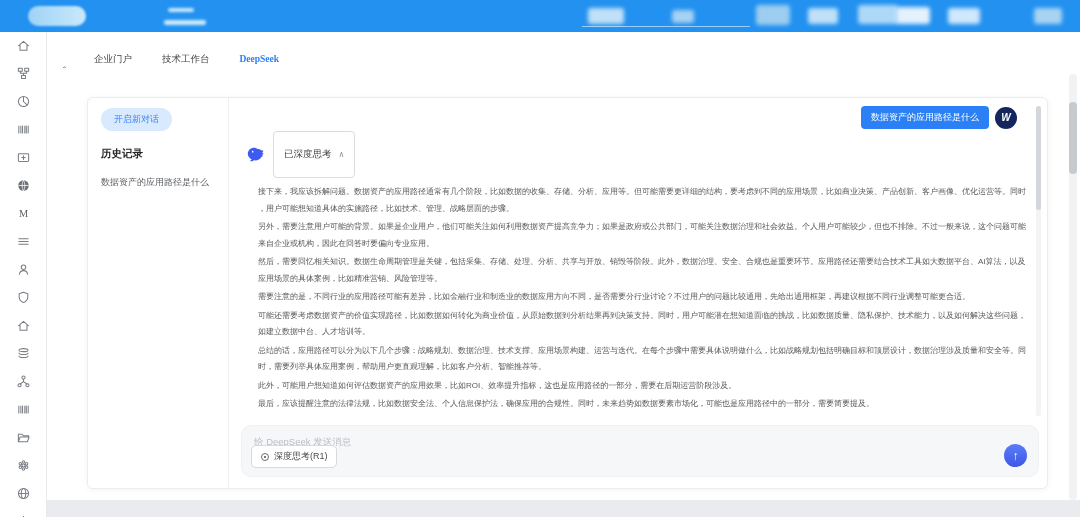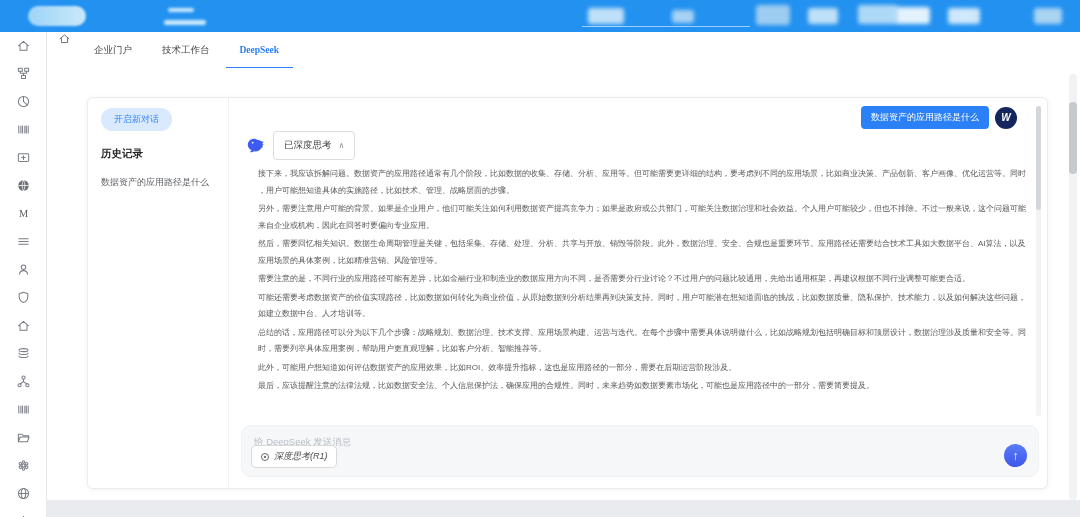--- a/index.html
+++ b/index.html
@@ -18,21 +18,21 @@
 
   
   .siderail { position:absolute; left:0; top:32px; width:47px; height:485px; background:#fff;
     border-right:1px solid #e9e9e9; display:flex; flex-direction:column; align-items:center;
     padding-top:6px; overflow:hidden; }
   .side-icon { width:15px; height:15px; margin-bottom:13px; flex:0 0 auto; cursor:pointer; }
   .side-icon svg { display:block; }
 
   
   .tabbar { position:absolute; left:47px; top:32px; width:1033px; height:48px; background:#fff;
-    border-bottom:5px solid #f97316; display:flex; align-items:flex-start; }
+    border-bottom:3px solid #f97316; display:flex; align-items:flex-end; }
   .tab-home { width:13px; height:13px; margin:0 8px 0 11px; }
   .tab { position:relative; height:36px; line-height:36px; padding:0 10px; margin:0 5px;
     font-size:9.5px; color:#444; cursor:pointer; white-space:nowrap; }
   .tab.active { color:#2a7ff6; font-weight:bold;font-family:Liberation Serif, serif; }
   .tab.active::after { content:""; position:absolute; left:-4px; right:-4px; bottom:-1px;
     height:2px; background:#2a7ff6; }
 
   
   .content { position:absolute; left:47px; top:68px; width:1033px; height:449px; background:#fff; }
   .bottom-strip { position:absolute; left:47px; top:500px; width:1033px; height:17px; background:#e9ebee; }
@@ -53,21 +53,21 @@
   .chat-scroll { position:absolute; left:0; top:0; width:804px; height:316px; overflow:hidden;
     padding:8px 16px 0 16px; }
   .user-row { display:flex; justify-content:flex-end; align-items:center; gap:6px; }
   .user-bubble { background:#2b80f5; color:#fff; font-size:9px; padding:5px 10px; border-radius:4px; }
   .user-avatar { width:22px; height:22px; border-radius:50%; background:#15265e; color:#fff;
     font-size:10px; font-weight:bold; font-style:italic; display:flex; align-items:center;
     justify-content:center; flex:0 0 auto; }
   .ai-row { display:flex; align-items:center; gap:8px; margin-top:2px; }
   .whale { width:20px; height:20px; flex:0 0 auto; }
   .think-toggle { display:flex; align-items:center; gap:7px; background:#fff; border:1px solid #dcdcdc;
-    border-radius:4px; padding:7px 10px; font-size:9.5px; color:#404040; cursor:pointer; }
+    border-radius:4px; padding:16px 10px; font-size:9.5px; color:#404040; cursor:pointer; }
   .think-toggle .chev { font-size:8px; color:#8a8a8a; }
   .think-body { margin:6px 0 0 13px; width:775px; }
   .think-body p { font-size:8px; line-height:16.5px; color:#595959; margin-bottom:2px;
     word-break:break-all; line-break:anywhere; }
 
   
   .chat-sb-track { position:absolute; left:807px; top:8px; width:5px; height:310px;
     background:#f3f4f6; border-radius:3px; }
   .chat-sb-thumb { position:absolute; left:0; top:0; width:5px; height:104px;
     background:#d3d6db; border-radius:3px; }
@@ -78,21 +78,21 @@
 
   
   .input-box { position:absolute; left:12px; top:327px; width:798px; height:52px;
     background:#f6f7f9; border-radius:10px; border:1px solid #f0f1f3; }
   .msg-input { position:absolute; left:12px; top:6px; width:600px; height:18px; border:none;
     outline:none; background:transparent; font-size:9.5px; color:#333;
     font-family:"Liberation Sans","DejaVu Sans",sans-serif; }
   .msg-input::placeholder { color:#b9bec7; }
   .deepthink-chip { position:absolute; left:9px; bottom:8px; display:flex; align-items:center; gap:4px;
     background:#fff; border:1px solid #d9d9d9; border-radius:5px; padding:4px 8px; font-size:9px;
-    color:#4a4a4a; cursor:pointer;font-style:italic; }
+    color:#4a4a4a; cursor:pointer; }
   .send-btn { position:absolute; right:11px; bottom:9px; width:23px; height:23px; border-radius:50%;
     background:linear-gradient(180deg,#5a7cf8,#3f57e8); color:#fff; font-size:12px; font-weight:bold;
     display:flex; align-items:center; justify-content:center; cursor:pointer; }
 </style>
 </head>
 <body>
 
 <div class="screen">
 
   <div class="topbar">

